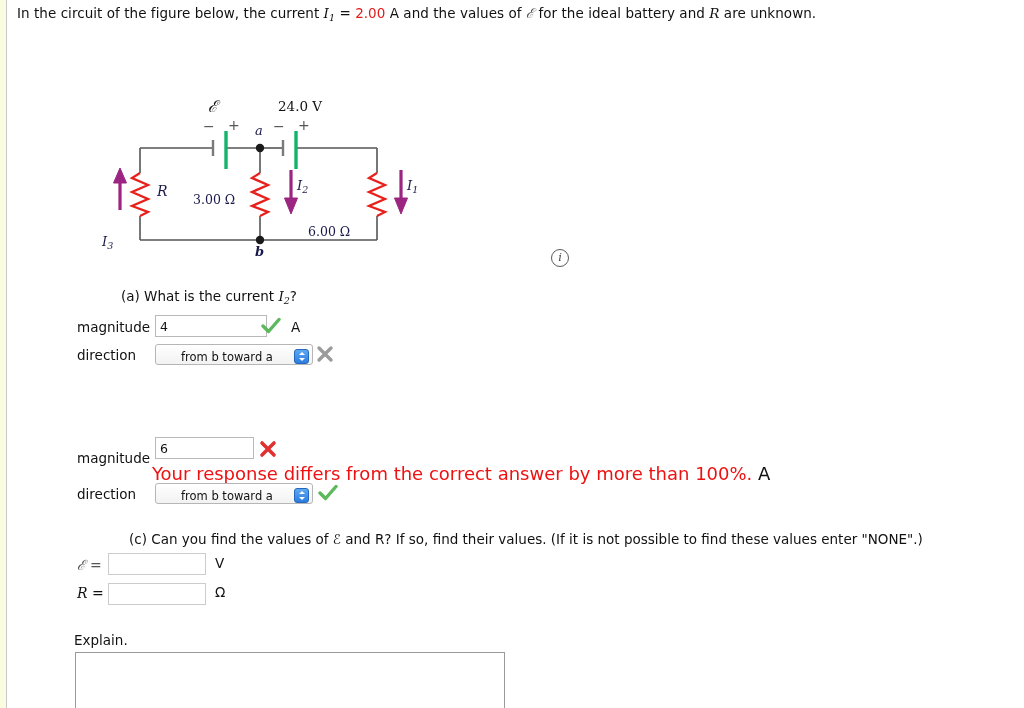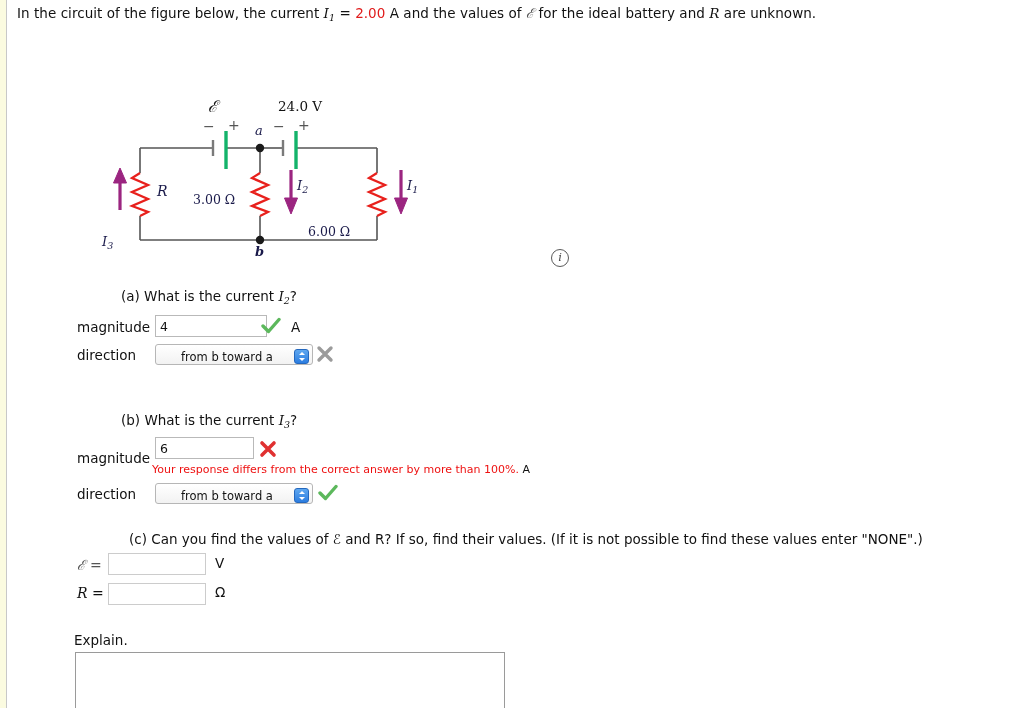--- a/index.html
+++ b/index.html
@@ -117,21 +117,21 @@
     border-right: 3px solid transparent;
   }
   .selbtn::before { top: 2px; border-bottom: 3.5px solid #fff; }
   .selbtn::after  { bottom: 2px; border-top: 3.5px solid #fff; }
 
   .mark { position: absolute; line-height: 1; }
   .mark svg { display:block; }
 
   .errmsg {
     position: absolute;
-    font-size: 11px;
+    font-size: 18px;
     color: #ee1111;
     white-space: nowrap;
   }
   .errmsg .unit { color: #111; }
 
   textarea.explain-box {
     position: absolute;
     border: 1px solid #9a9a9a;
     background: #fff;
     resize: none;
@@ -262,23 +262,20 @@
   <div class="selwrap" style="left:155px; top:344px; width:158px;">
     <span class="seltext">from b toward a</span>
     <span class="selbtn"></span>
   </div>
   <span class="mark" style="left:316px; top:345px;">
     <svg width="18" height="18" viewBox="0 0 18 18">
       <path d="M3 3 L15 15 M15 3 L3 15" stroke="#9b9b9b" stroke-width="3.4" stroke-linecap="round"></path>
     </svg>
   </span>
 
-  <div class="qtext" style="left:77px; top:412px;">
-    <span>(b) What is the current </span><span class="mi"><span>I</span><span class="sub">3</span></span><span>?</span>
-  </div>
 
   <div class="lbl" style="left:77px; top:450px;">magnitude</div>
   <input class="tb" style="left: 155px; top: 437px; width: 99px;" type="text" value="6">
   <span class="mark" style="left:259px; top:440px;">
     <svg width="18" height="18" viewBox="0 0 18 18">
       <path d="M3 3 L15 15 M15 3 L3 15" stroke="#e03131" stroke-width="3.6" stroke-linecap="round"></path>
     </svg>
   </span>
   <div class="errmsg" style="left:152px; top:463px;">
     <span>Your response differs from the correct answer by more than 100%.</span>

